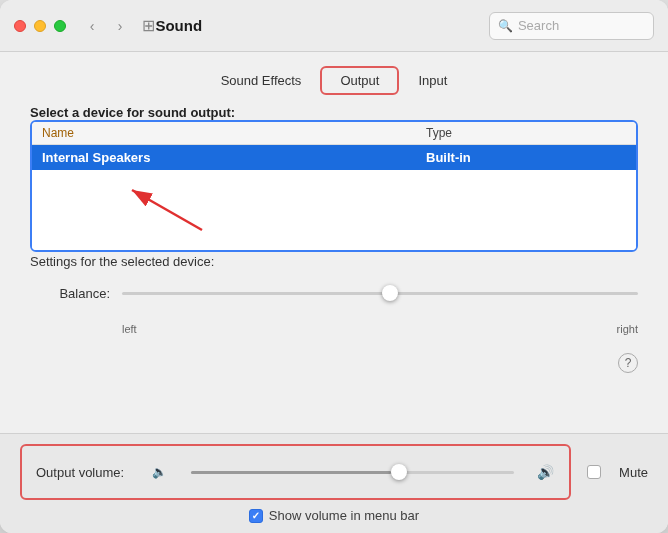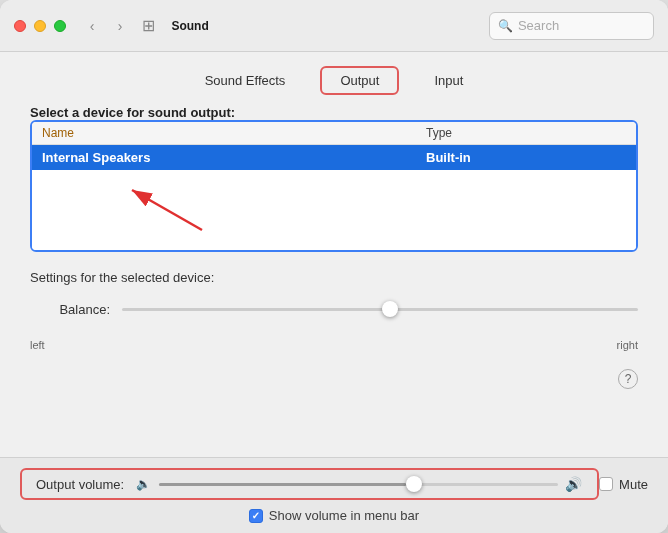--- a/index.html
+++ b/index.html
@@ -72,24 +72,24 @@
     }
 
     .grid-icon {
       margin-left: 10px;
       color: #888;
       font-size: 16px;
       cursor: pointer;
     }
 
     .window-title {
-      font-size: 12px;
+      font-size: 15px;
       font-weight: 600;
       color: #1a1a1a;
-      margin-left: 16px;
+      margin-left: 0;
     }
 
     .search-bar {
       position: absolute;
       right: 14px;
       top: 50%;
       transform: translateY(-50%);
       width: 165px;
       height: 28px;
       background: rgba(255,255,255,0.7);
@@ -109,21 +109,21 @@
     .search-placeholder {
       color: #aaa;
       font-size: 13px;
     }
 
     
     .tab-bar {
       display: flex;
       justify-content: center;
       align-items: center;
-      gap: 16px;
+      gap: 0;
       padding: 14px 0 10px;
       flex-shrink: 0;
     }
 
     .tab {
       padding: 5px 18px;
       font-size: 13px;
       color: #333;
       cursor: pointer;
       border-radius: 6px;
@@ -191,21 +191,21 @@
 
     .table-body-empty {
       height: 80px;
       background: white;
     }
 
     
     .settings-label {
       font-size: 13px;
       color: #333;
-      margin-top: 18px;
+      margin-top: 2px;
       margin-bottom: 14px;
     }
 
     .slider-row {
       display: flex;
       align-items: center;
       margin-bottom: 20px;
       justify-content: flex-end;
     }
 
@@ -244,20 +244,21 @@
       transform: translateY(-50%);
       cursor: pointer;
     }
 
     .slider-labels {
       display: flex;
       justify-content: space-between;
       font-size: 11px;
       color: #666;
       padding: 0 0;
+      margin-left: 92px;
     }
 
     .help-btn {
       width: 20px;
       height: 20px;
       border-radius: 50%;
       border: 1px solid #aaa;
       background: transparent;
       font-size: 12px;
       color: #666;
@@ -277,25 +278,25 @@
       padding: 10px 20px;
       display: flex;
       flex-direction: column;
       align-items: center;
       gap: 8px;
     }
 
     .volume-row {
       display: flex;
       align-items: center;
-      gap: 8px;
+      gap: 24px;
       width: 100%;
       border: 2px solid #e05a5a;
       border-radius: 6px;
-      padding: 6px 14px;
+      padding: 18px 14px;
       background: #e8e8e8;
     }
 
     .volume-label {
       font-size: 13px;
       color: #333;
       white-space: nowrap;
       margin-right: 4px;
     }
 
@@ -333,22 +334,22 @@
     }
 
     .vol-icon-high {
       font-size: 14px;
       color: #555;
     }
 
     .mute-row {
       display: flex;
       align-items: center;
-      gap: 6px;
-      margin-left: 0;
+      gap: 18px;
+      margin-left: 16px;
     }
 
     .checkbox {
       width: 14px;
       height: 14px;
       border: 1px solid #aaa;
       border-radius: 3px;
       background: white;
       cursor: pointer;
     }

